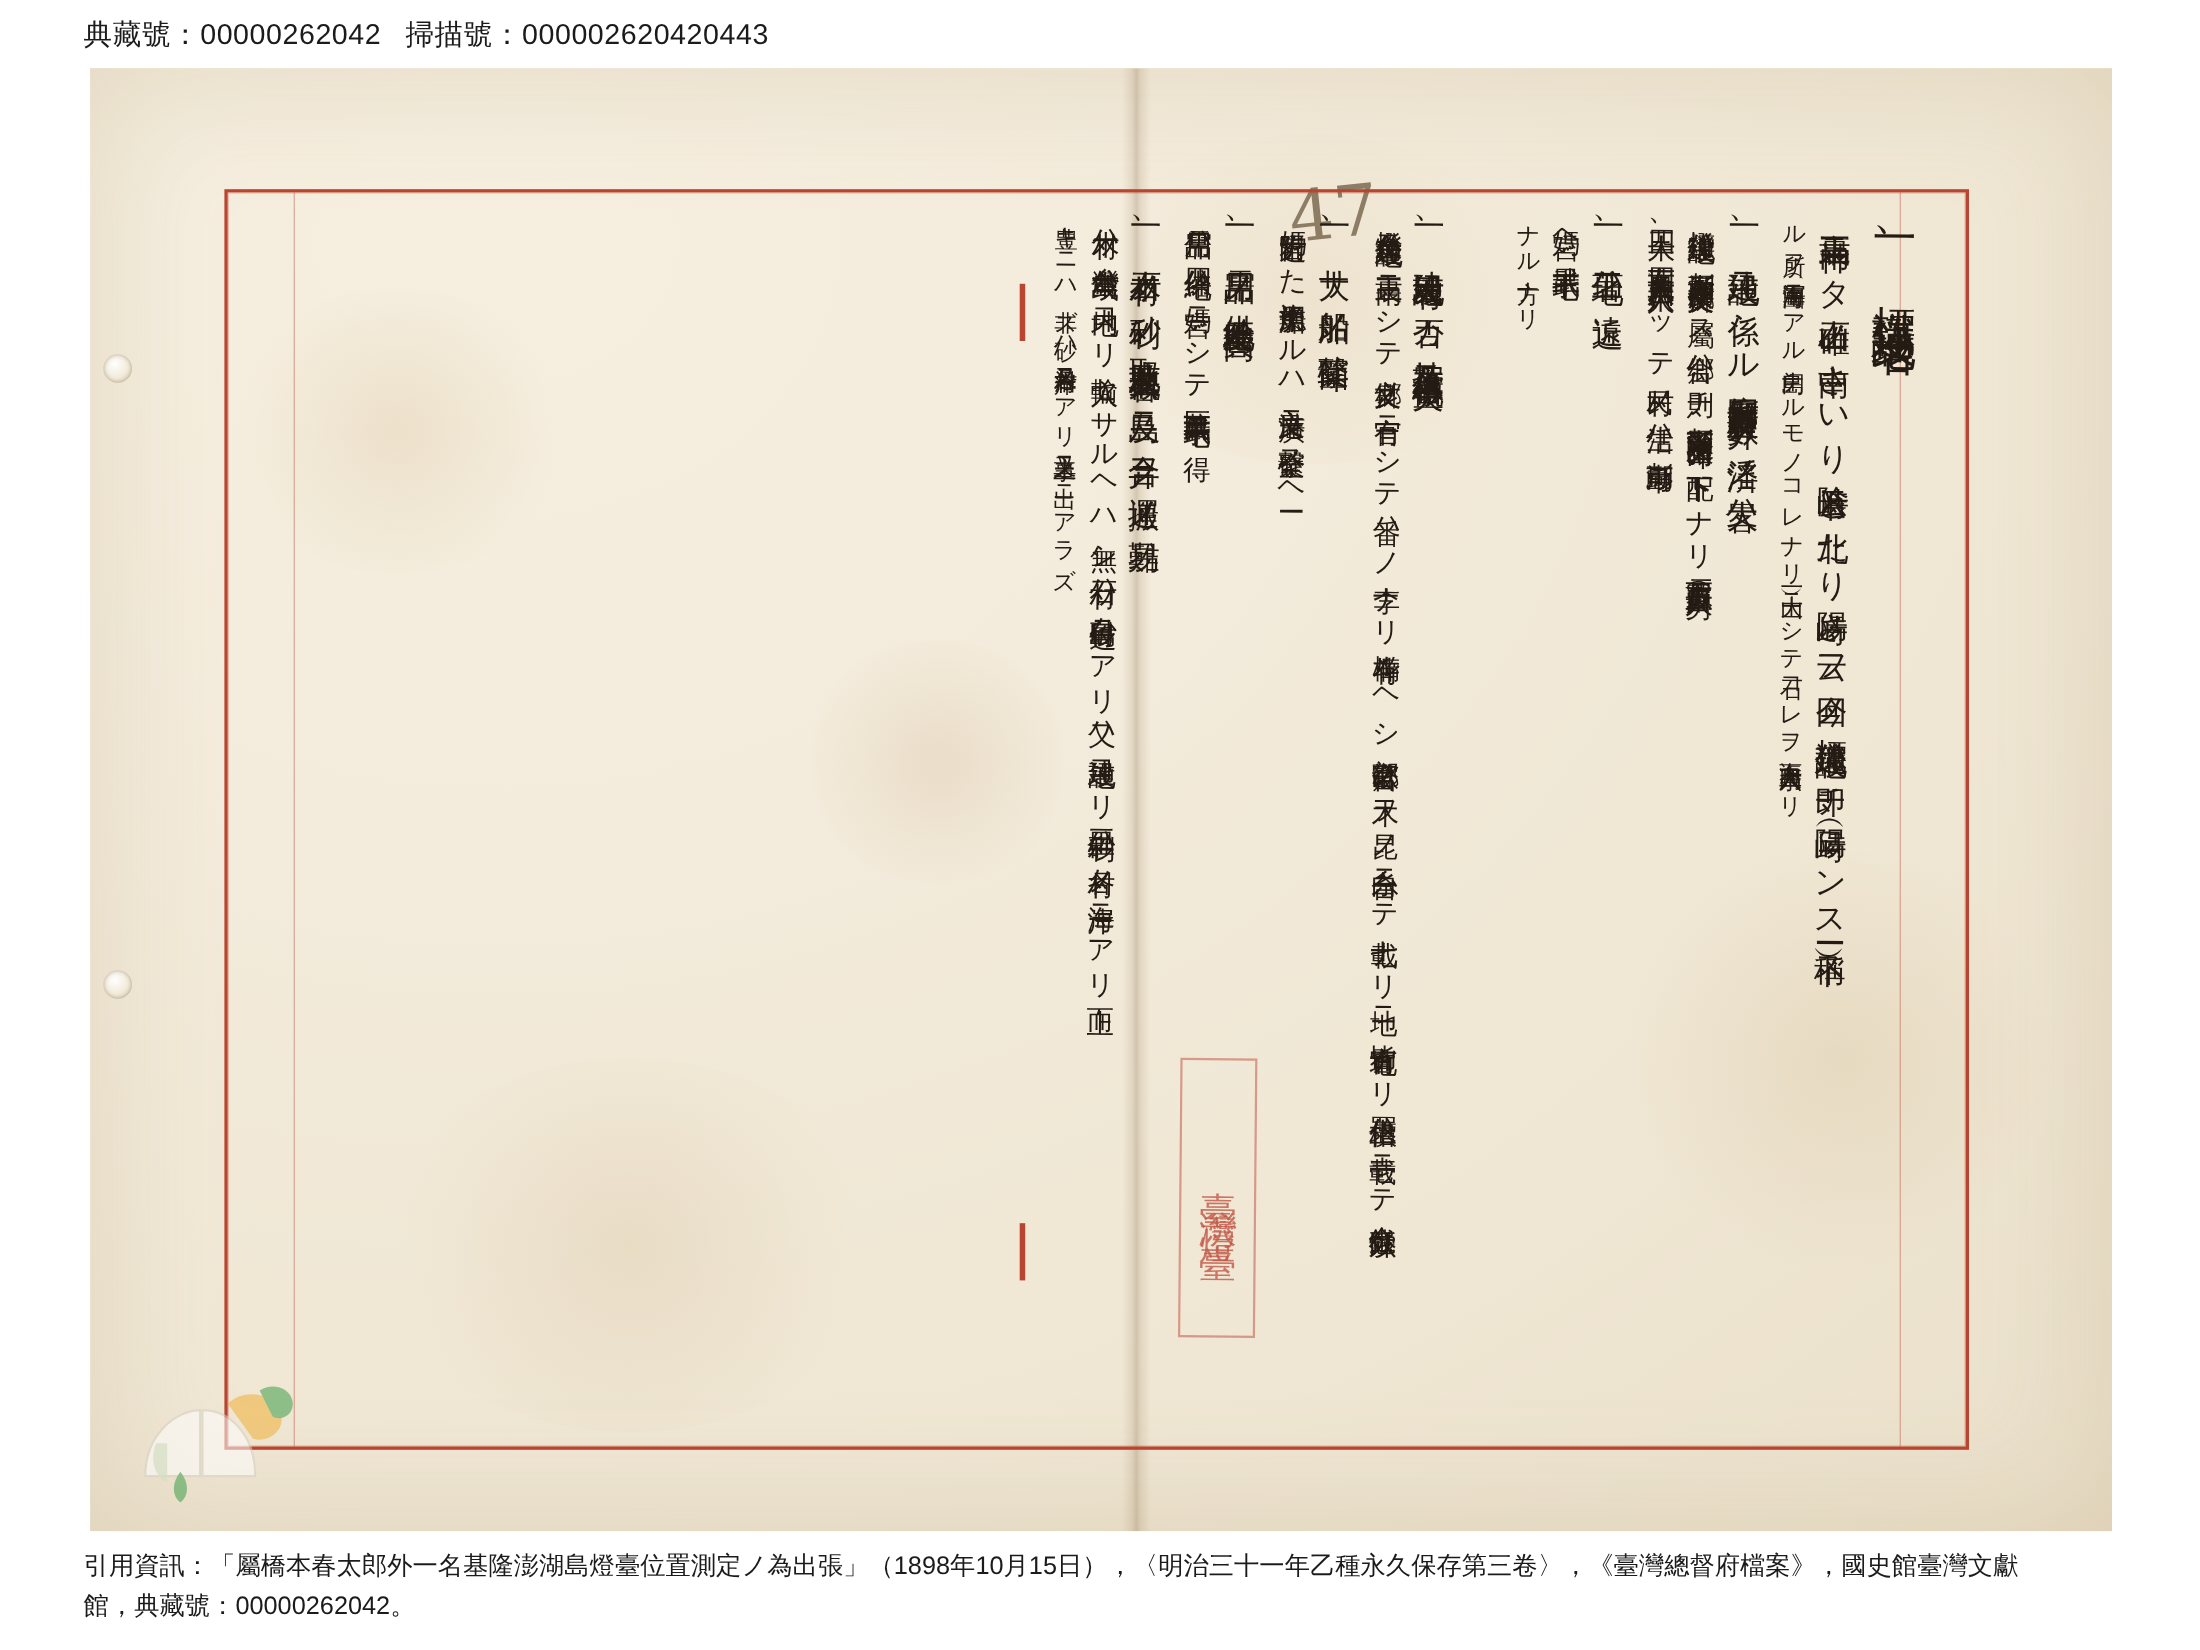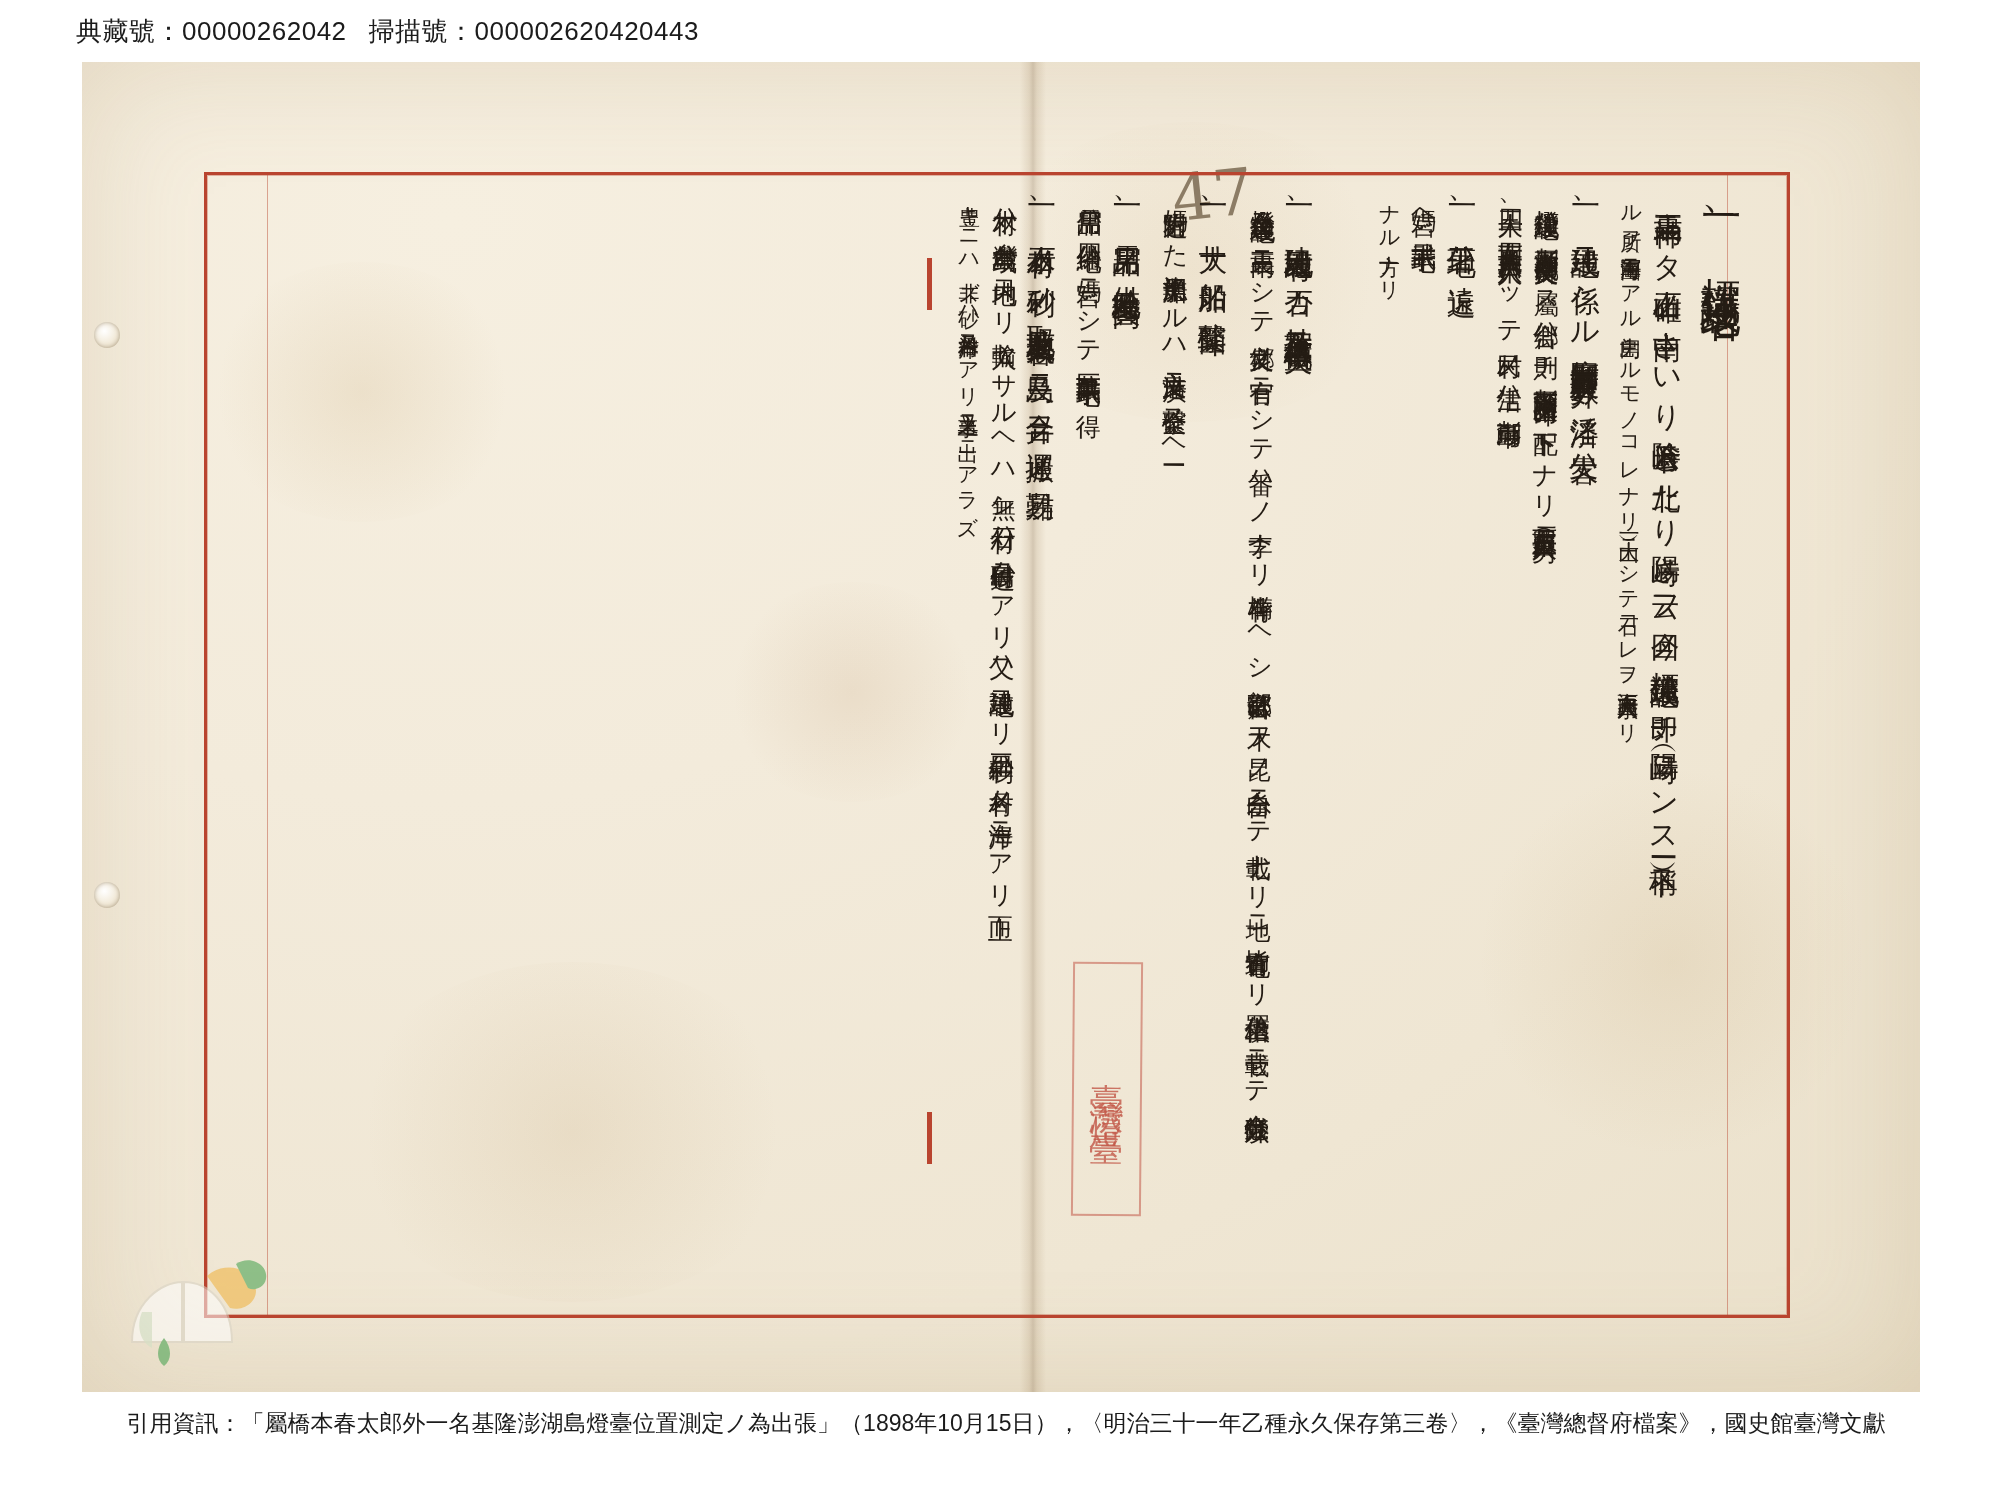--- a/index.html
+++ b/index.html
@@ -198,21 +198,20 @@
 
   
   #citation {
     position: absolute;
     left: 76px;
     top: 1406px;
     width: 1860px;
     font-size: 23px;
     line-height: 1.55;
     color: #1b1b1b;
-    text-align: center;
   }
 </style>
 </head>
 <body>
 
 <div id="page">
 
   <div id="meta-line">
     <span>典藏號：</span><span>00000262042</span><span class="meta-sep"></span><span>掃描號：</span><span>000002620420443</span>
   </div>
@@ -288,15 +287,16 @@
         <path d="M124 22 C136 14 152 20 154 32 C156 44 144 50 136 46 Z" fill="#3f9f4a"></path>
         <path d="M52 96 C44 106 44 118 52 124 C60 118 60 106 52 96 Z" fill="#3f9f4a"></path>
         <path d="M30 70 C24 84 28 100 40 106 L40 70 Z" fill="#c9dfc2" opacity="0.8"></path>
       </svg>
     </div>
 
   </div>
 
   <div id="citation">
     <div>引用資訊：「屬橋本春太郎外一名基隆澎湖島燈臺位置測定ノ為出張」（1898年10月15日），〈明治三十一年乙種永久保存第三卷〉，《臺灣總督府檔案》，國史館臺灣文獻</div>
+    <div>館，典藏號：00000262042。</div>
   </div>
 
 </div>
 
 </body></html>

